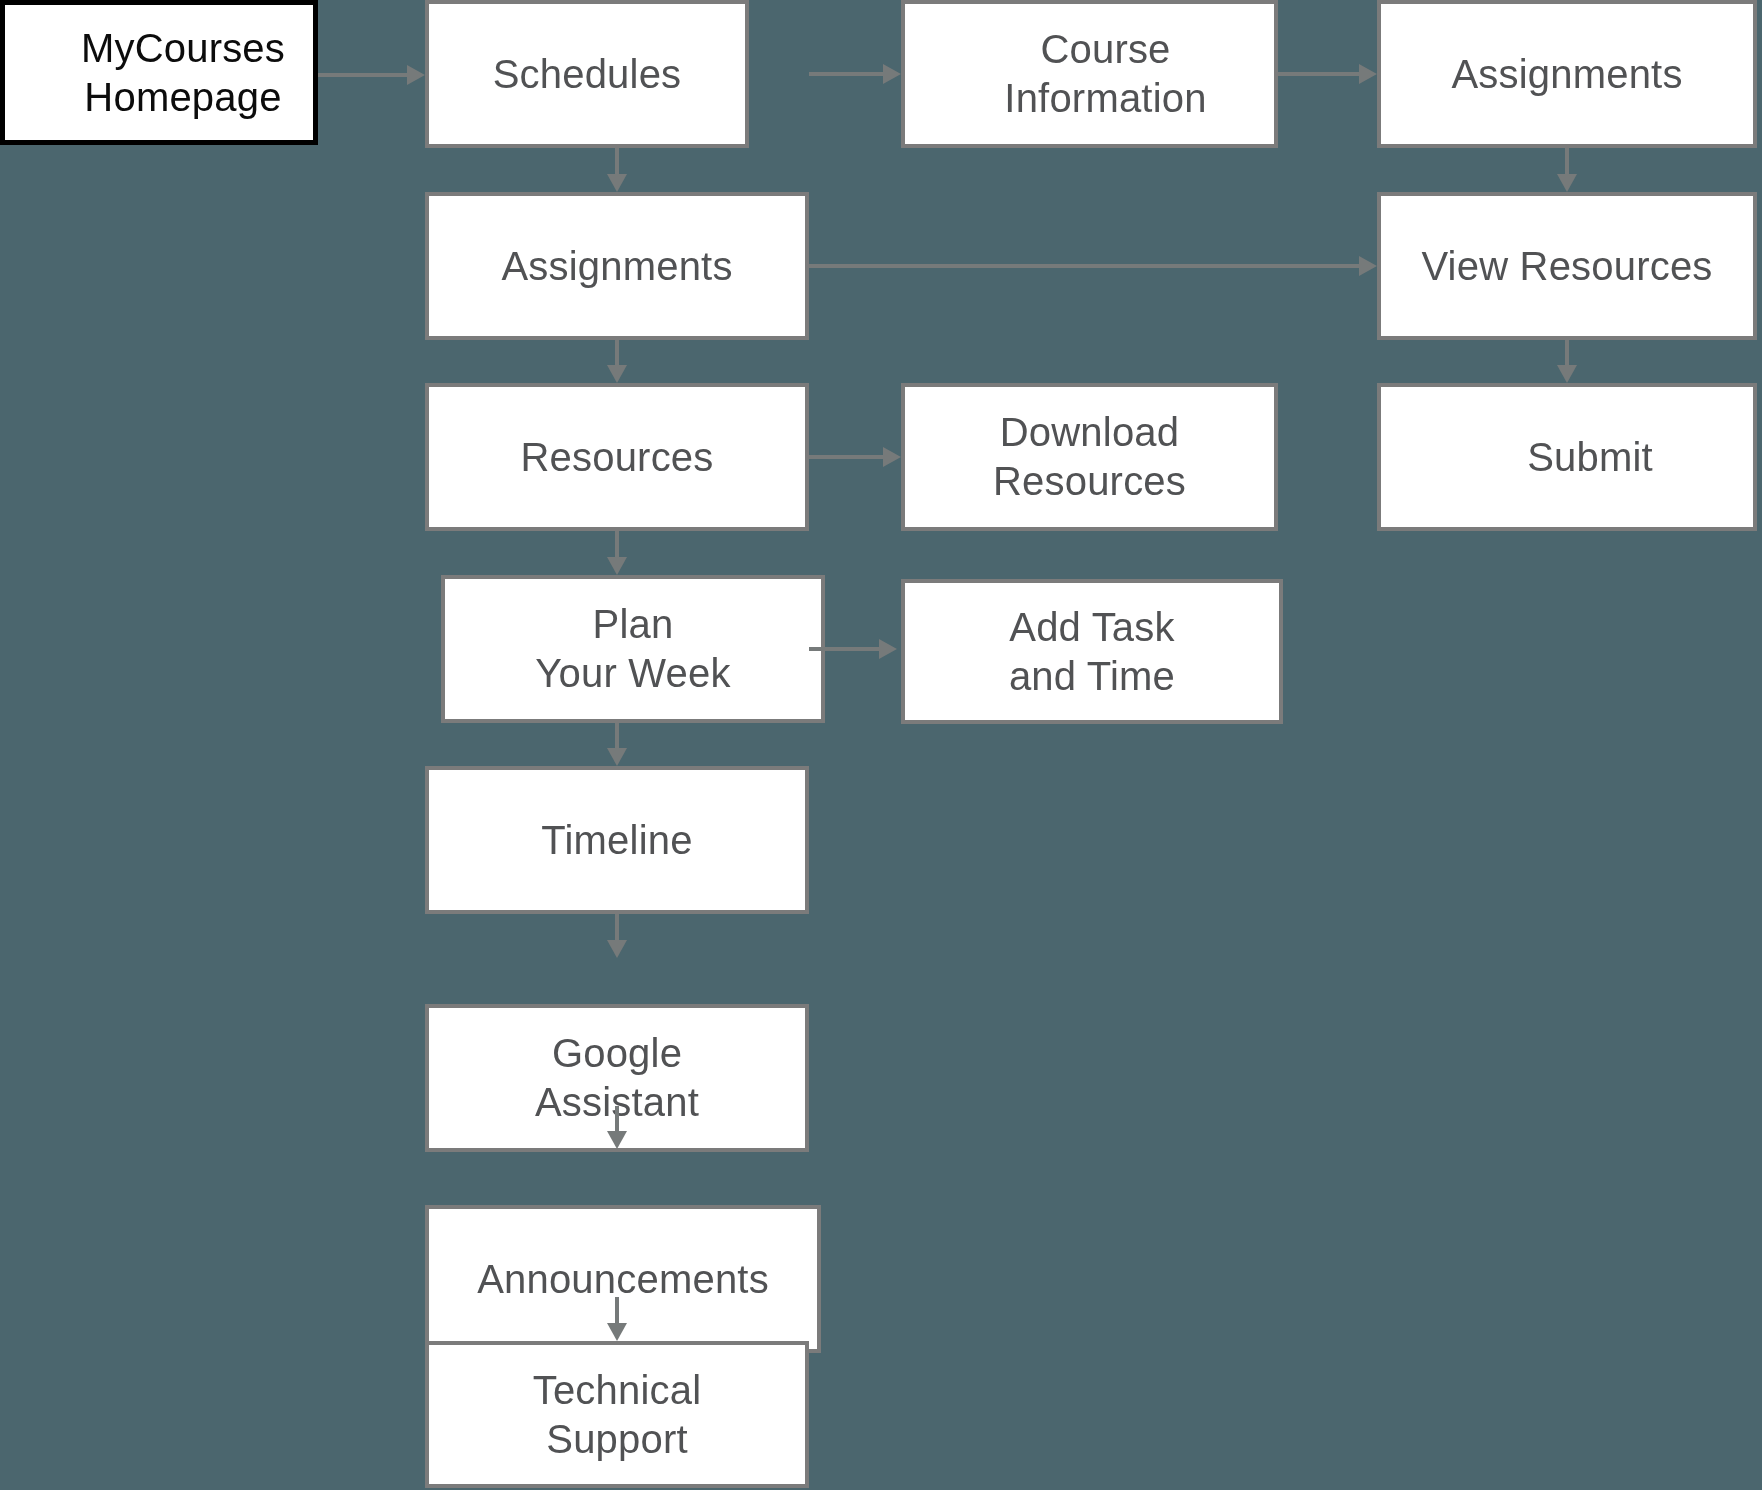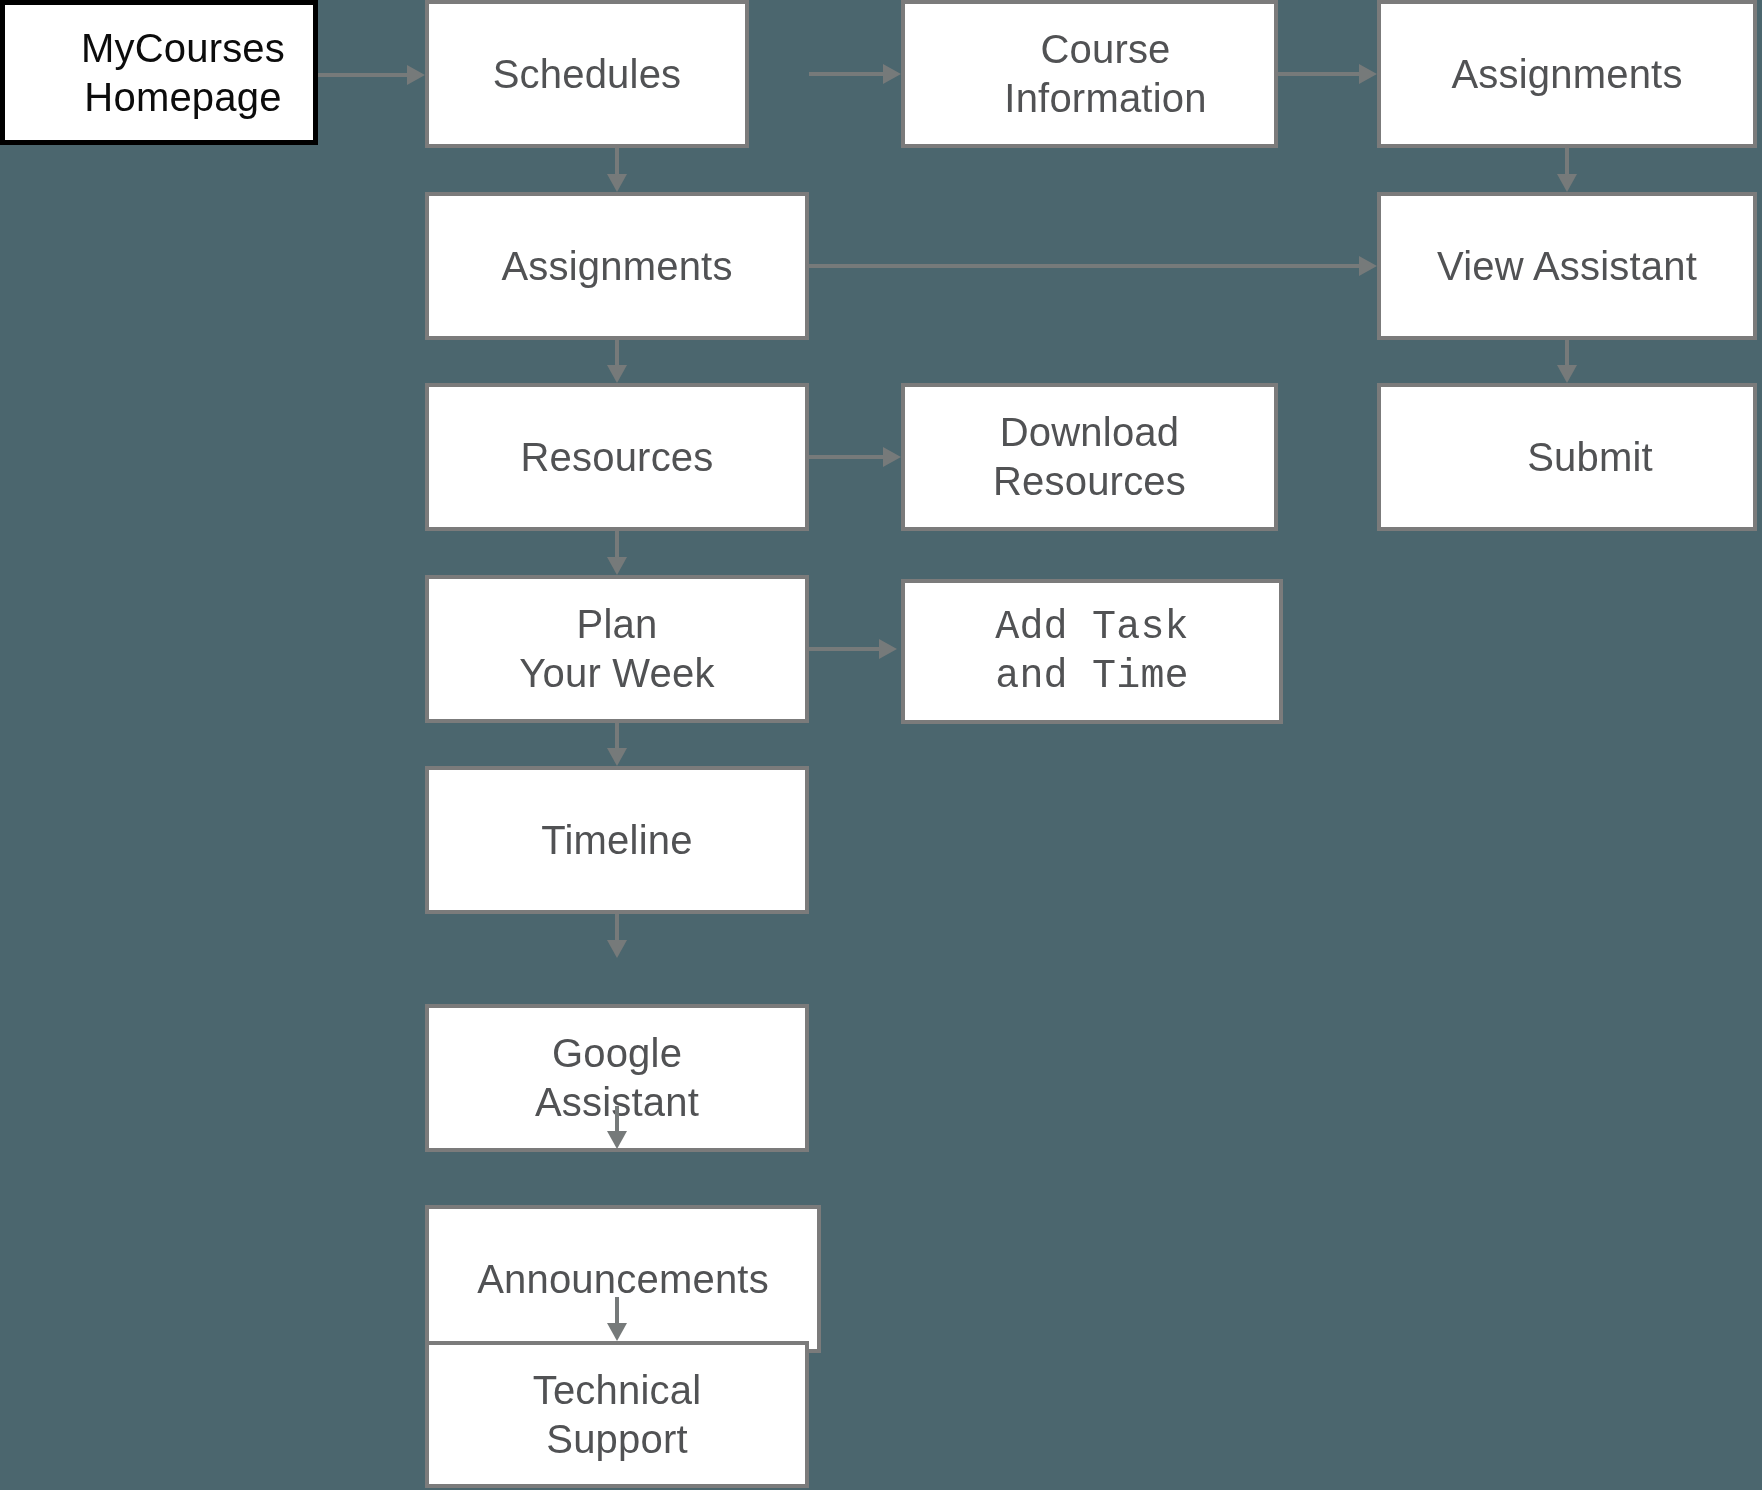--- a/index.html
+++ b/index.html
@@ -39,22 +39,22 @@
   
   .n-mycourses   {left:0;    top:0;    width:318px;height:145px;}
   .n-schedules   {left:425px;top:0;    width:324px;height:148px;}
   .n-courseinfo  {left:901px;top:0;    width:377px;height:148px;padding-left:32px;}
   .n-assign-top  {left:1377px;top:0;   width:380px;height:148px;}
   .n-assignments {left:425px;top:192px;width:384px;height:148px;}
   .n-viewdeadline{left:1377px;top:192px;width:380px;height:148px;}
   .n-resources   {left:425px;top:383px;width:384px;height:148px;}
   .n-download    {left:901px;top:383px;width:377px;height:148px;}
   .n-submit      {left:1377px;top:383px;width:380px;height:148px;padding-left:46px;}
-  .n-planweek    {left:425px;top:575px;width:384px;height:148px;}
-  .n-addtask     {left:901px;top:579px;width:382px;height:145px;font-family:Liberation Mono, monospace;}
+  .n-planweek    {left:441px;top:575px;width:384px;height:148px;}
+  .n-addtask     {left:901px;top:579px;width:382px;height:145px;}
   .n-timeline    {left:425px;top:766px;width:384px;height:148px;}
   .n-gassistant  {left:425px;top:958px;width:384px;height:148px;margin-top:46px;}
   .n-announce    {left:425px;top:1205px;width:396px;height:148px;justify-content:center;}
   .n-techsupport {left:425px;top:1341px;width:384px;height:147px;}
 
   
   .ar{position:absolute;background:var(--arrow);}
   .ar.r{height:4px;}
   .ar.r::after{
     content:"";position:absolute;right:-18px;top:-8px;
@@ -106,21 +106,21 @@
 
   <div class="node n-assign-top">
     <span>Assignments</span>
   </div>
 
   <div class="node n-assignments">
     <span>Assignments</span>
   </div>
 
   <div class="node n-viewdeadline">
-    <span>View Assistant</span>
+    <span>View Resources</span>
   </div>
 
   <div class="node n-resources">
     <span>Resources</span>
   </div>
 
   <div class="node n-download">
     <span>Download
 Resources</span>
   </div>

